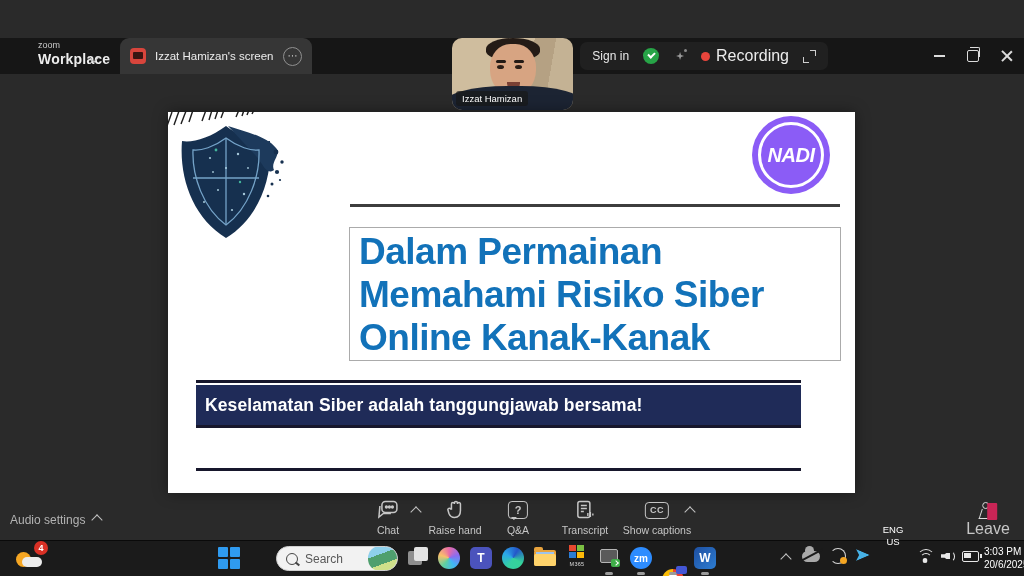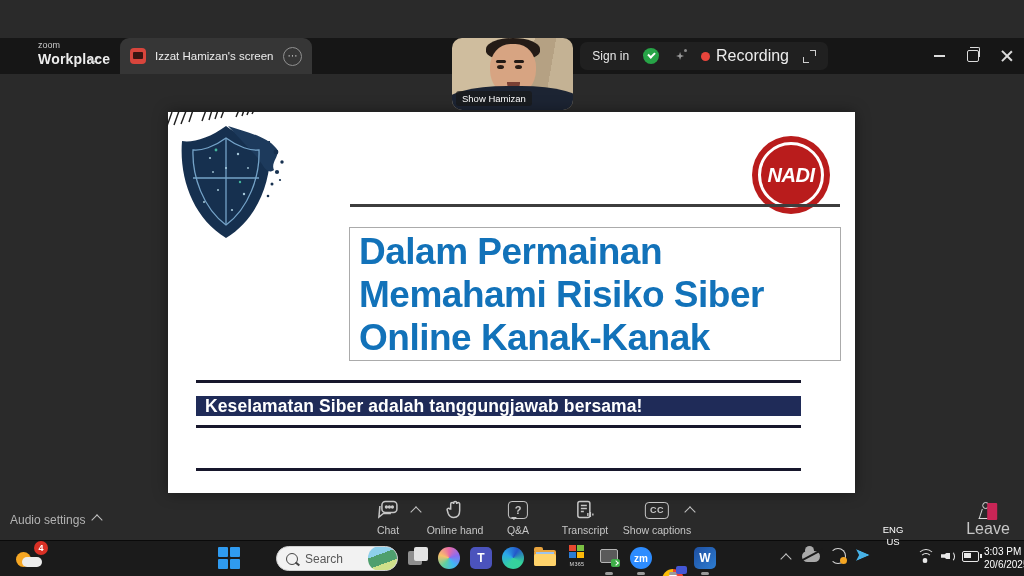--- a/index.html
+++ b/index.html
@@ -51,32 +51,32 @@
   .v-face{position:absolute;left:38px;top:6px;width:46px;height:52px;background:#d7a482;border-radius:46% 46% 52% 52%;}
   .v-hair{position:absolute;left:34px;top:0px;width:54px;height:22px;background:#241b16;border-radius:50% 50% 40% 40%;}
   .v-eye{position:absolute;width:7px;height:4px;background:#2c1f18;border-radius:50%;}
   .v-brow{position:absolute;width:10px;height:2.5px;background:#241b16;border-radius:2px;}
   .v-mouth{position:absolute;left:55px;top:44px;width:13px;height:8px;background:#7a4034;border-radius:0 0 10px 10px;}
   .v-name{position:absolute;left:4px;bottom:4px;background:rgba(25,25,25,.72);color:#fff;font-size:9.5px;
           padding:2px 6px;border-radius:3px;white-space:nowrap;}
   
   .slide{position:absolute;left:168px;top:112px;width:687px;height:381px;background:#ffffff;box-shadow:0 0 14px rgba(0,0,0,.4);}
   .slide-shield{position:absolute;left:-2px;top:-2px;}
-  .nadi{position:absolute;left:584px;top:24px;width:78px;height:78px;border-radius:50%;background:#b91c1c;}
+  .nadi{position:absolute;left:584px;top:4px;width:78px;height:78px;border-radius:50%;background:#8b5cf6;}
   .nadi-ring{position:absolute;left:6px;top:6px;right:6px;bottom:6px;border:3px solid #fff;border-radius:50%;
              display:flex;align-items:center;justify-content:center;}
   .nadi-txt{color:#fff;font-size:20px;font-weight:bold;font-style:italic;letter-spacing:-.5px;}
   .s-topline{position:absolute;left:182px;top:92px;width:490px;height:2.5px;background:#3d3d3d;}
   .title-box{position:absolute;left:181px;top:115px;width:492px;height:134px;border:1px solid #ababab;box-sizing:border-box;
              padding:2px 0 0 9px;}
   .title-line{font-size:37px;line-height:43px;font-weight:bold;color:#1272b9;letter-spacing:-.5px;white-space:nowrap;}
   .sline{position:absolute;left:28px;width:605px;height:2.5px;background:#17172c;}
   .banner{position:absolute;left:28px;width:605px;background:#1f2b58;color:#fff;display:flex;align-items:center;
           padding-left:9px;box-sizing:border-box;}
-  .banner1{top:284px;height:20px;font-size:17.5px;font-weight:bold;letter-spacing:.1px;}
+  .banner1{top:273px;height:40px;font-size:17.5px;font-weight:bold;letter-spacing:.1px;}
   .banner2{top:323px;height:27px;font-size:16px;}
   
   .toolbar{position:absolute;left:0;top:497px;width:1024px;height:43px;}
   .audio{position:absolute;left:10px;top:16px;display:flex;align-items:center;gap:8px;color:#b3b3b3;font-size:12px;}
   .tbtn{position:absolute;top:3px;transform:translateX(-50%);display:flex;flex-direction:column;align-items:center;color:#c6c6c6;}
   .tbtn .lab{font-size:10.5px;margin-top:4px;white-space:nowrap;}
   .tico{height:20px;display:flex;align-items:center;justify-content:center;}
   .tchev{position:absolute;top:11px;}
   .qa-box,.cc-box{border:1.6px solid #c6c6c6;border-radius:4px;font-weight:bold;color:#c6c6c6;
                   display:flex;align-items:center;justify-content:center;}
@@ -191,21 +191,21 @@
 
   <div class="video">
     <div class="v-hair"></div>
     <div class="v-face"></div>
     <span class="v-brow" style="left:44px;top:22px;"></span>
     <span class="v-brow" style="left:62px;top:22px;"></span>
     <span class="v-eye" style="left:45px;top:27px;"></span>
     <span class="v-eye" style="left:63px;top:27px;"></span>
     <div class="v-mouth"></div>
     <div class="v-shirt"></div>
-    <span class="v-name">Show Hamizan</span>
+    <span class="v-name">Izzat Hamizan</span>
   </div>
 
   <div class="slide">
     <svg class="slide-shield" width="135" height="140" viewBox="0 0 135 140">
       <g stroke="#1c1c1c" stroke-width="1.4">
         <line x1="6" y1="2" x2="1" y2="16"></line>
           <line x1="13" y1="1" x2="8" y2="15"></line>
         <line x1="20" y1="1" x2="15" y2="14"></line>
           <line x1="27" y1="0" x2="23" y2="12"></line>
         <line x1="40" y1="0" x2="36" y2="11"></line>
@@ -286,21 +286,21 @@
       <span class="lab">Chat</span>
     </div>
     <span class="chev up tchev" style="left:412px;"></span>
 
     <div class="tbtn" style="left:455px;">
       <span class="tico">
         <svg width="18" height="20" viewBox="0 0 18 20" fill="none" stroke="#c6c6c6" stroke-width="1.5">
           <path d="M5,9 V4 a1.5,1.5 0 0 1 3,0 V3 a1.5,1.5 0 0 1 3,0 V4 a1.5,1.5 0 0 1 3,0 v6.5 c0,4.5 -2.5,7 -6,7 c-3,0 -4.5,-1.5 -5.5,-4 L1.5,10 a1.4,1.4 0 0 1 2.6,-1 Z"></path>
         </svg>
       </span>
-      <span class="lab">Online hand</span>
+      <span class="lab">Raise hand</span>
     </div>
 
     <div class="tbtn" style="left:518px;">
       <span class="tico">
         <span class="qa-box">
             <span>?</span>
           </span>
       </span>
       <span class="lab">Q&amp;A</span>
     </div>

